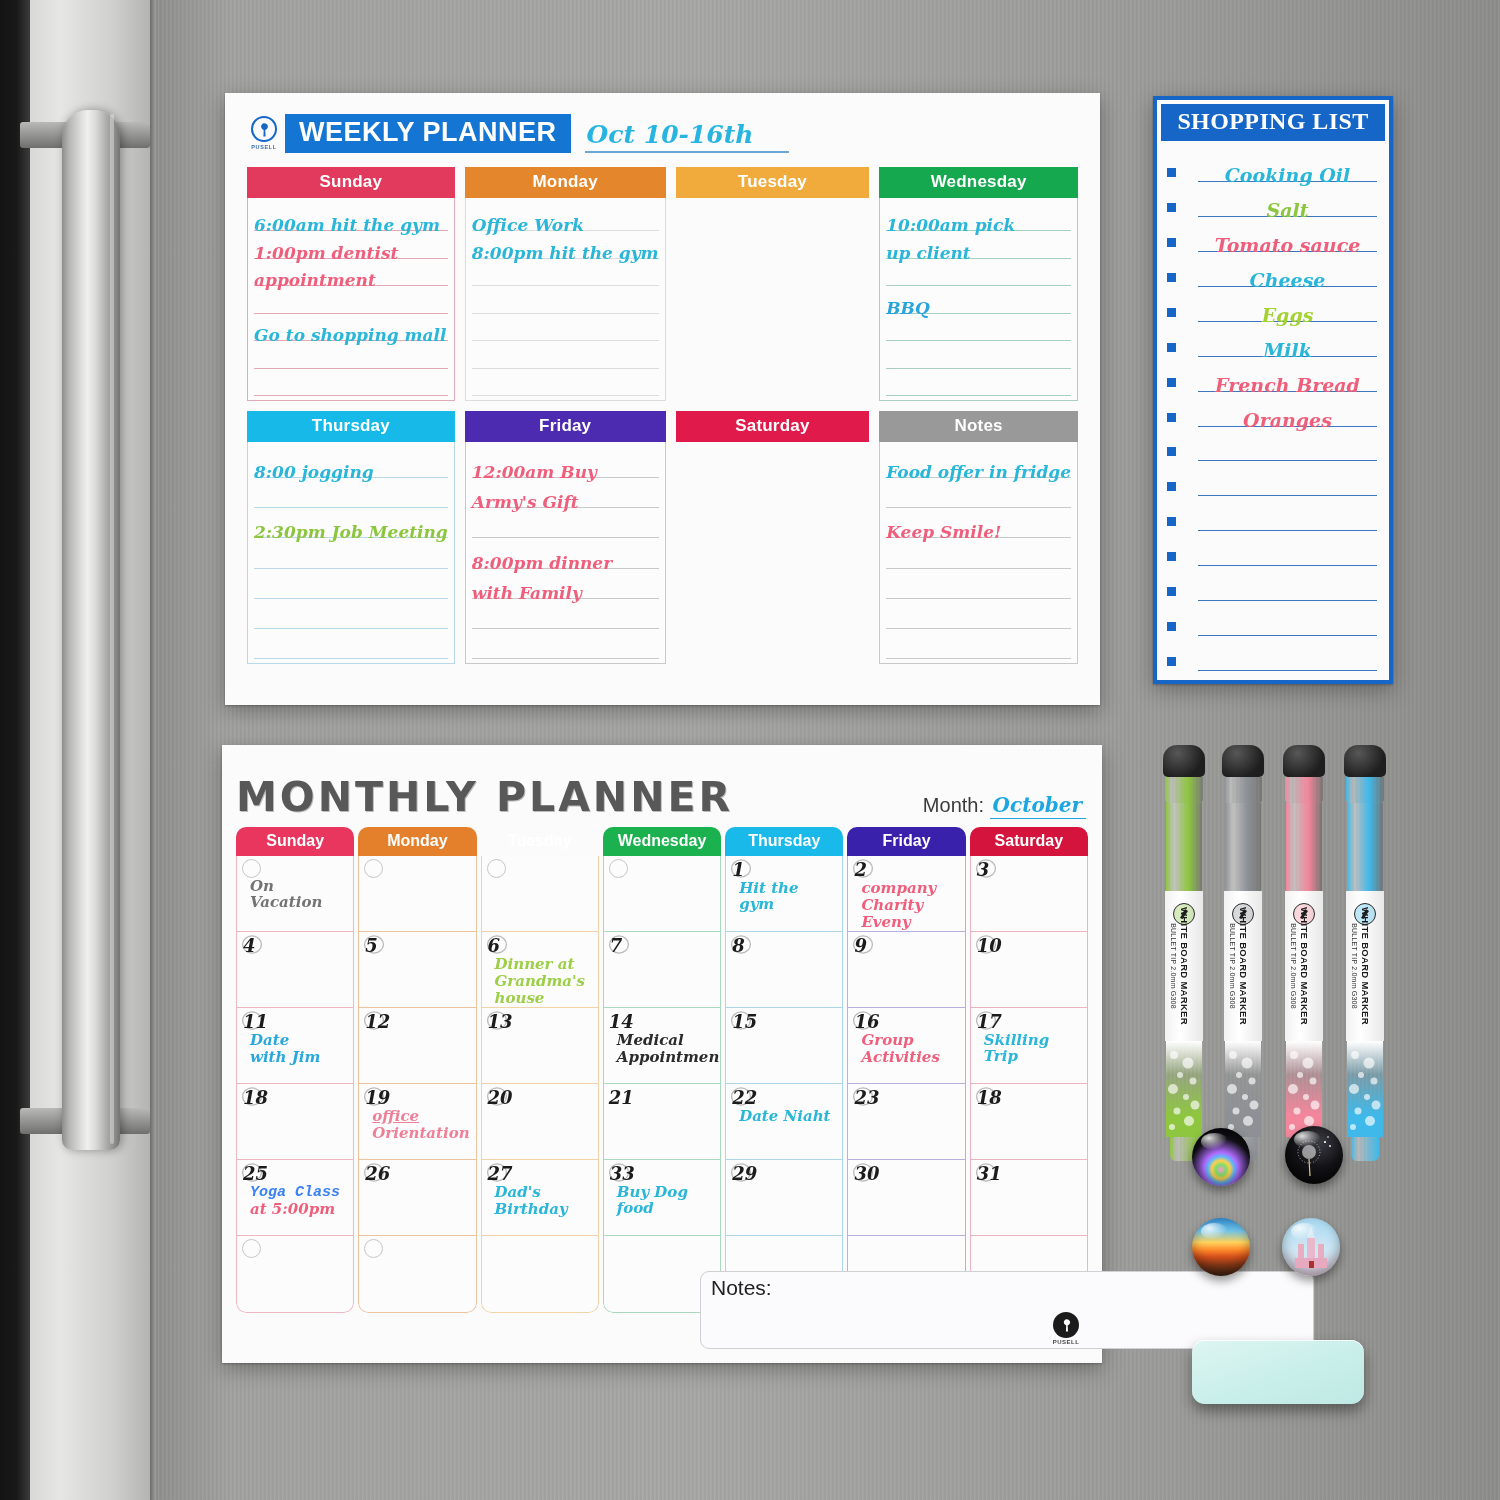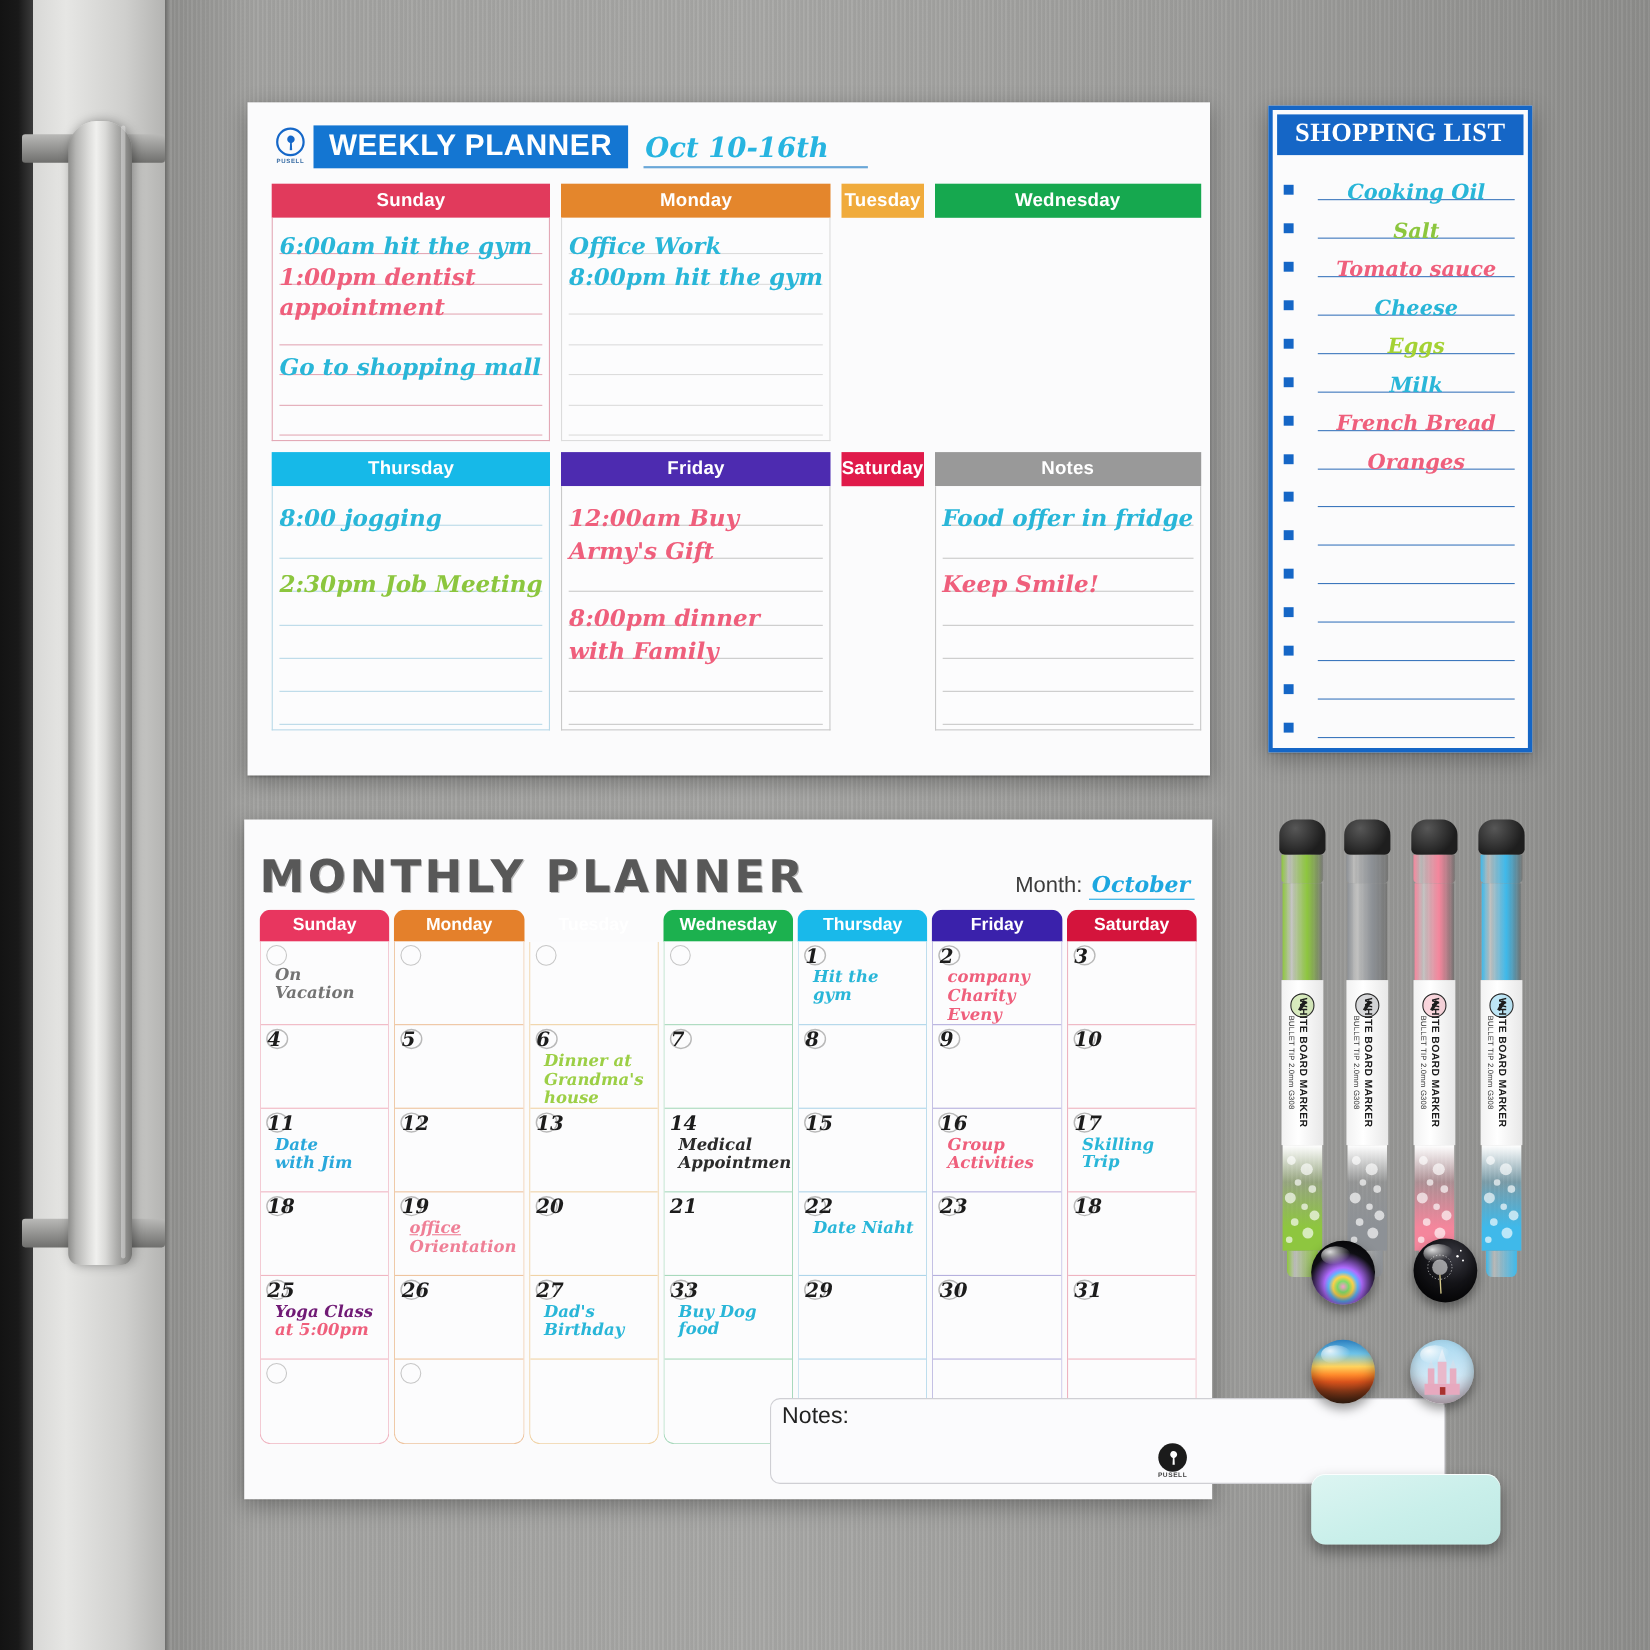--- a/index.html
+++ b/index.html
@@ -84,21 +84,21 @@
     text-align:center; color:#fff; font-size:17px; font-weight:bold;
     padding:5px 0 6px 0; letter-spacing:.2px;
   }
   .wk-body { border:1.4px solid #ccc; border-top:none; padding:6px 6px 4px 6px; position:relative; background:#fcfcfd; }
   .wk-body .ln { height:100%; border-bottom:1.3px solid #d9b5bd; position:relative; }
   .wk-lines { display:flex; flex-direction:column; height:100%; }
   .wk-lines .ln {
     flex:1; display:flex; align-items:flex-end; justify-content:flex-start;
     border-bottom:1.3px solid var(--lc,#cfcfcf); padding-bottom:0px;
   }
-  .wk-lines .ln span { font-size:21px; line-height:1.0; white-space:nowrap; position:relative; top:4px; }
+  .wk-lines .ln span { font-size:17px; line-height:1.0; white-space:nowrap; position:relative; top:4px; }
   .wk-row1 .wk-body { height:203px; }
   .wk-row2 .wk-body { height:222px; }
 
   
   #shopping-list { left:1153px; top:96px; width:240px; height:588px; border:4px solid #1566c6; padding:0; }
   .sl-title {
     background:#1566c6; color:#fff; text-align:center; font-family:"Liberation Serif", serif;
     font-weight:bold; font-size:24px; letter-spacing:.4px; padding:4px 0 6px 0; margin:4px 4px 0 4px;
   }
   .sl-items { padding:6px 12px 8px 10px; display:flex; flex-direction:column; height:calc(100% - 42px); }
@@ -245,20 +245,37 @@
             <div class="ln" style="--lc: #dcdcdc;"></div>
             <div class="ln" style="--lc: #dcdcdc;"></div>
           </div>
         </div>
       </div>
       <div class="wk-cell wk-row1">
         <div class="wk-hd" style="background: rgb(240, 171, 60);">Tuesday</div>
       </div>
       <div class="wk-cell wk-row1">
         <div class="wk-hd" style="background: rgb(22, 168, 79);">Wednesday</div>
+        <div class="wk-body" style="border-color: rgb(168, 207, 192);">
+          <div class="wk-lines">
+            <div class="ln" style="--lc: #a8cfc0;">
+              <span class="hw" style="color: rgb(41, 182, 216);">10:00am pick</span>
+            </div>
+            <div class="ln" style="--lc: #a8cfc0;">
+              <span class="hw" style="color: rgb(41, 182, 216);">up client</span>
+            </div>
+            <div class="ln" style="--lc: #a8cfc0;"></div>
+            <div class="ln" style="--lc: #a8cfc0;">
+              <span class="hw" style="color: rgb(41, 164, 221);">BBQ</span>
+            </div>
+            <div class="ln" style="--lc: #a8cfc0;"></div>
+            <div class="ln" style="--lc: #a8cfc0;"></div>
+            <div class="ln" style="--lc: #a8cfc0;"></div>
+          </div>
+        </div>
       </div>
       <div class="wk-cell wk-row2">
         <div class="wk-hd" style="background: rgb(22, 185, 232);">Thursday</div>
         <div class="wk-body" style="border-color: rgb(185, 217, 232);">
           <div class="wk-lines">
             <div class="ln" style="--lc: #b9d9e8;">
               <span class="hw" style="color: rgb(41, 182, 216);">8:00 jogging</span>
             </div>
             <div class="ln" style="--lc: #b9d9e8;"></div>
             <div class="ln" style="--lc: #b9d9e8;">
@@ -429,21 +446,21 @@
           </div>
           <div class="mo-cellbox" style="--cc: #f0b6c2;">
             <div style="white-space: nowrap;"><span class="mo-circle" style="border: none; position: relative; width: auto; height: auto; display: inline-block;"><svg width="22" height="21" viewBox="0 0 22 21" style="position:absolute;left:-1px;top:-1px">
                   <ellipse cx="11" cy="10.5" rx="9.4" ry="8.6" fill="none" stroke="#b9b9b9" stroke-width="1.3"></ellipse>
                 </svg><span class="mo-num" style="position: relative; left: 1px;">18</span></span></div>
           </div>
           <div class="mo-cellbox" style="--cc: #f0b6c2;">
             <div style="white-space: nowrap;"><span class="mo-circle" style="border: none; position: relative; width: auto; height: auto; display: inline-block;"><svg width="22" height="21" viewBox="0 0 22 21" style="position:absolute;left:-1px;top:-1px">
                   <ellipse cx="11" cy="10.5" rx="9.4" ry="8.6" fill="none" stroke="#b9b9b9" stroke-width="1.3"></ellipse>
                 </svg><span class="mo-num" style="position: relative; left: 1px;">25</span></span></div>
-            <div class="mo-ev hw ind" style="color: #701a75;">Yoga Class</div>
+            <div class="mo-ev hw ind" style="color: #3b82f6; font-family: Liberation Mono, monospace;">Yoga Class</div>
             <div class="mo-ev hw ind" style="color: rgb(239, 95, 124);">at 5:00pm</div>
           </div>
           <div class="mo-cellbox" style="--cc: #f0b6c2;">
             <div style="white-space: nowrap;"><span class="mo-circle"></span></div>
           </div>
         </div>
       </div>
       <div class="mo-col">
         <div class="mo-colhead" style="background: rgb(228, 128, 43);">Monday</div>
         <div class="mo-colbody" style="--cc: #eec49f;">

